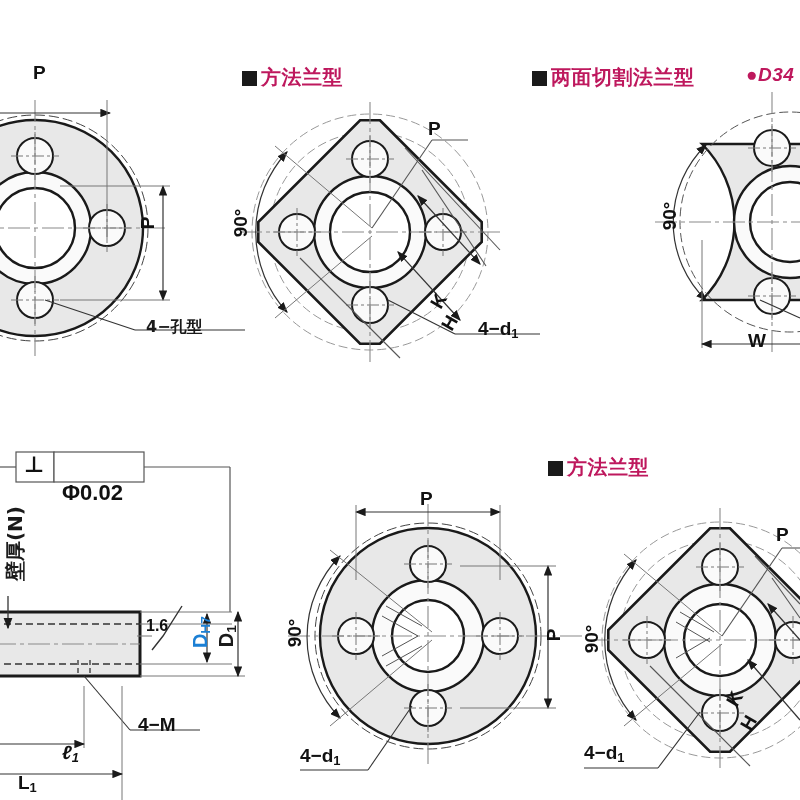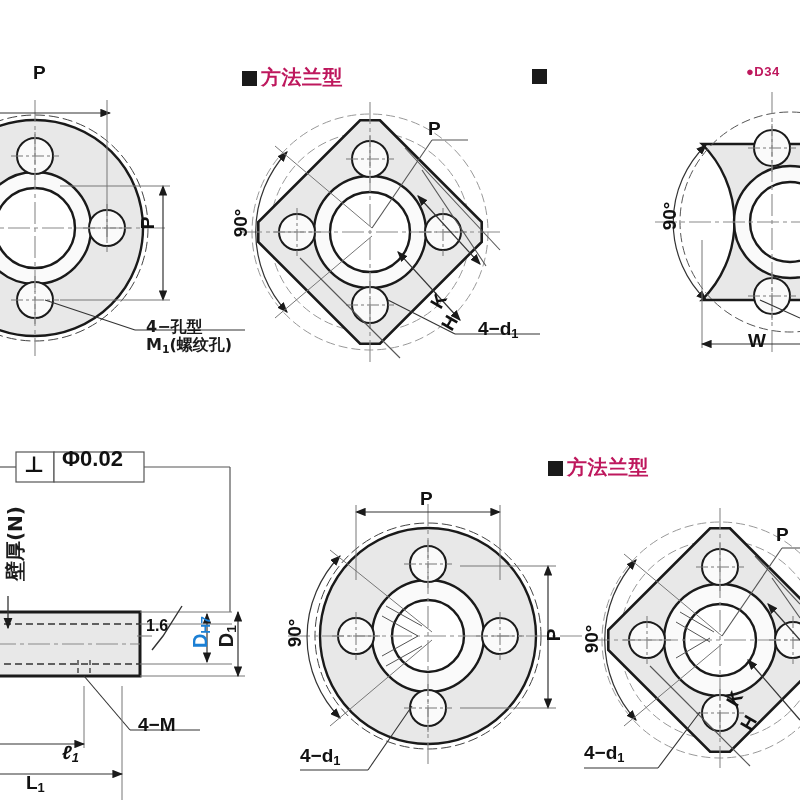--- a/index.html
+++ b/index.html
@@ -257,58 +257,57 @@
 
       <line x1="700" y1="712" x2="658" y2="768" stroke="#333" stroke-width="1.1"></line>
       <line x1="658" y1="768" x2="584" y2="768" stroke="#333" stroke-width="1.1"></line>
     </g>
   </svg>
 
   <div class="hdr" style="left:242px;top:64px;">
     <span class="sq"></span><span>方法兰型</span>
   </div>
   <div class="hdr" style="left:532px;top:64px;">
-    <span class="sq"></span>
-  </div>
-  <div class="hdr" style="left:746px;top:64px;font-size:13px;">
+    <span class="sq"></span><span>两面切割法兰型</span>
+  </div>
+  <div class="hdr" style="left:746px;top:64px;font-size:19px;font-style:italic;">
     <span>●D34</span>
   </div>
   <div class="hdr" style="left:548px;top:454px;">
     <span class="sq"></span><span>方法兰型</span>
   </div>
 
   <div class="lbl" style="left:33px;top:62px;">P</div>
   <div class="lbl rot90" style="left:142px;top:212px;">P</div>
   <div class="cnbox" style="left:146px;top:318px;font-size:16px;font-weight:700;line-height:1.12;">
     <div>4−孔型</div>
-    <div>M<span class="sub">1</span>(螺纹孔)</div>
   </div>
 
   <div class="lbl" style="left:428px;top:118px;">P</div>
   <div class="lbl rot90" style="left:227px;top:212px;">90°</div>
   <div class="lbl" style="left:432px;top:290px;transform:rotate(-60deg);">K</div>
   <div class="lbl" style="left:443px;top:312px;transform:rotate(-60deg);">H</div>
   <div class="lbl" style="left:478px;top:318px;">4−d<span class="sub">1</span></div>
 
   <div class="lbl rot90" style="left:656px;top:205px;">90°</div>
   <div class="lbl" style="left:748px;top:330px;">W</div>
 
   <div class="lbl" style="left:24px;top:452px;font-size:22px;">⊥</div>
-  <div class="lbl" style="left:62px;top:446px;font-size:22px;">Φ0.02</div>
+  <div class="lbl" style="left:62px;top:480px;font-size:22px;">Φ0.02</div>
   <div class="cnbox rot90" style="left:-22px;top:530px;font-size:20px;font-weight:700;">壁厚(N)</div>
   <div class="lbl sm" style="left:146px;top:617px;font-size:16px;">1.6</div>
   <div class="rot90" style="position:absolute;left:185px;top:620px;font-size:20px;font-weight:700;white-space:nowrap;">
     <span class="blue">D</span><span class="blue sub">H7</span>
   </div>
   <div class="rot90" style="position:absolute;left:216px;top:624px;font-size:20px;font-weight:700;white-space:nowrap;">
     D<span class="sub">1</span>
   </div>
   <div class="lbl" style="left:138px;top:714px;">4−M</div>
   <div class="lbl" style="left:34px;top:742px;font-style:italic;margin-left:28px;">ℓ<span class="sub">1</span></div>
-  <div class="lbl" style="left:26px;top:772px;text-align:right;">L<span class="sub">1</span></div>
+  <div class="lbl" style="left:18px;top:772px;text-align:right;">L<span class="sub">1</span></div>
 
   <div class="lbl" style="left:420px;top:488px;">P</div>
   <div class="lbl rot90" style="left:548px;top:624px;">P</div>
   <div class="lbl rot90" style="left:281px;top:622px;">90°</div>
   <div class="lbl" style="left:300px;top:745px;">4−d<span class="sub">1</span></div>
 
   <div class="lbl" style="left:776px;top:524px;">P</div>
   <div class="lbl rot90" style="left:578px;top:628px;">90°</div>
   <div class="lbl" style="left:728px;top:688px;transform:rotate(-60deg);">K</div>
   <div class="lbl" style="left:742px;top:712px;transform:rotate(-60deg);">H</div>

